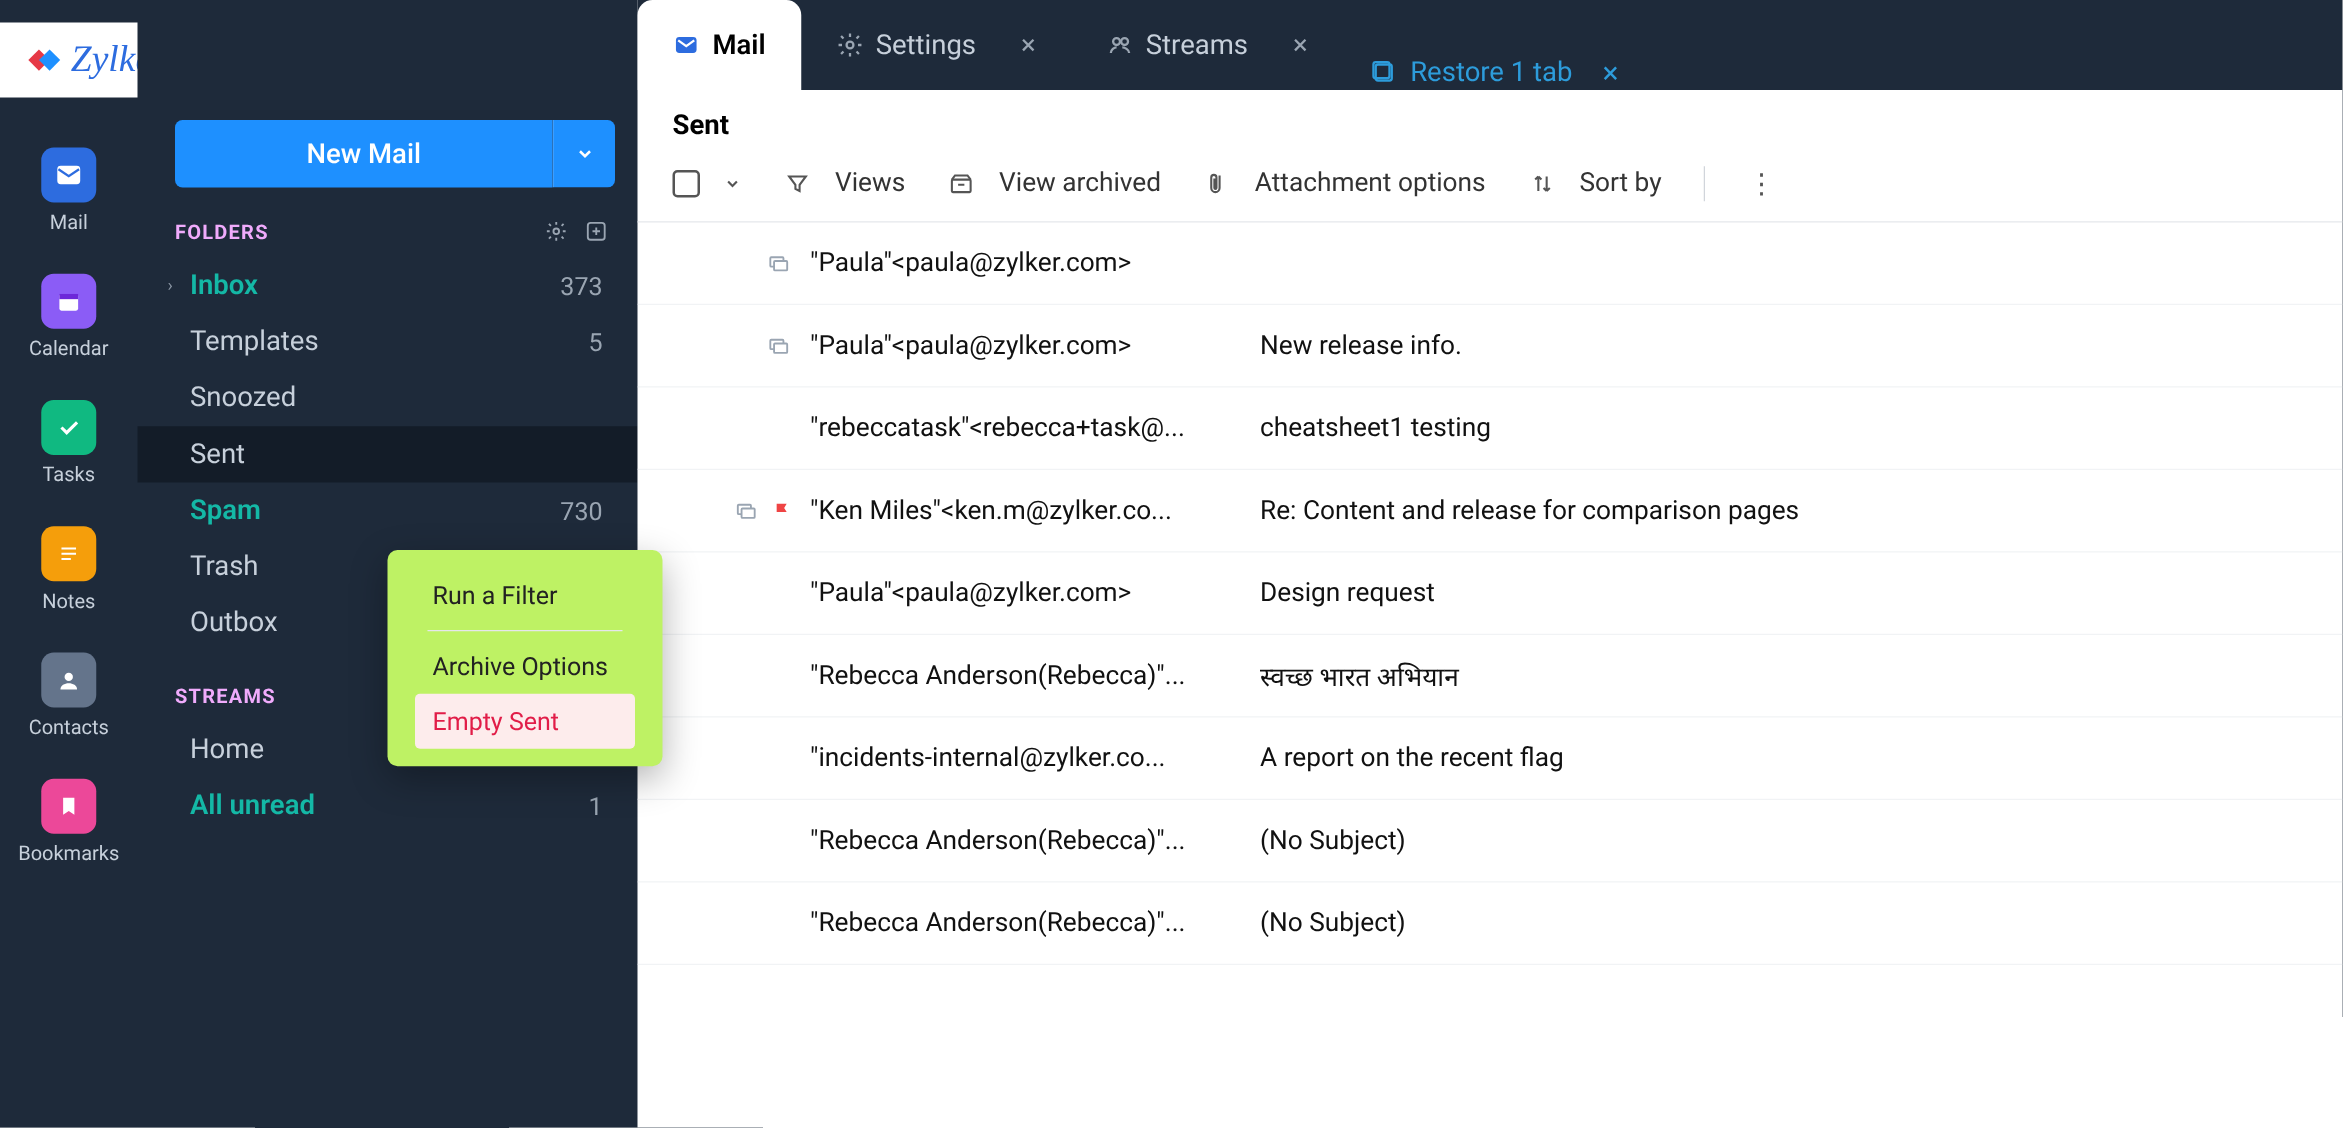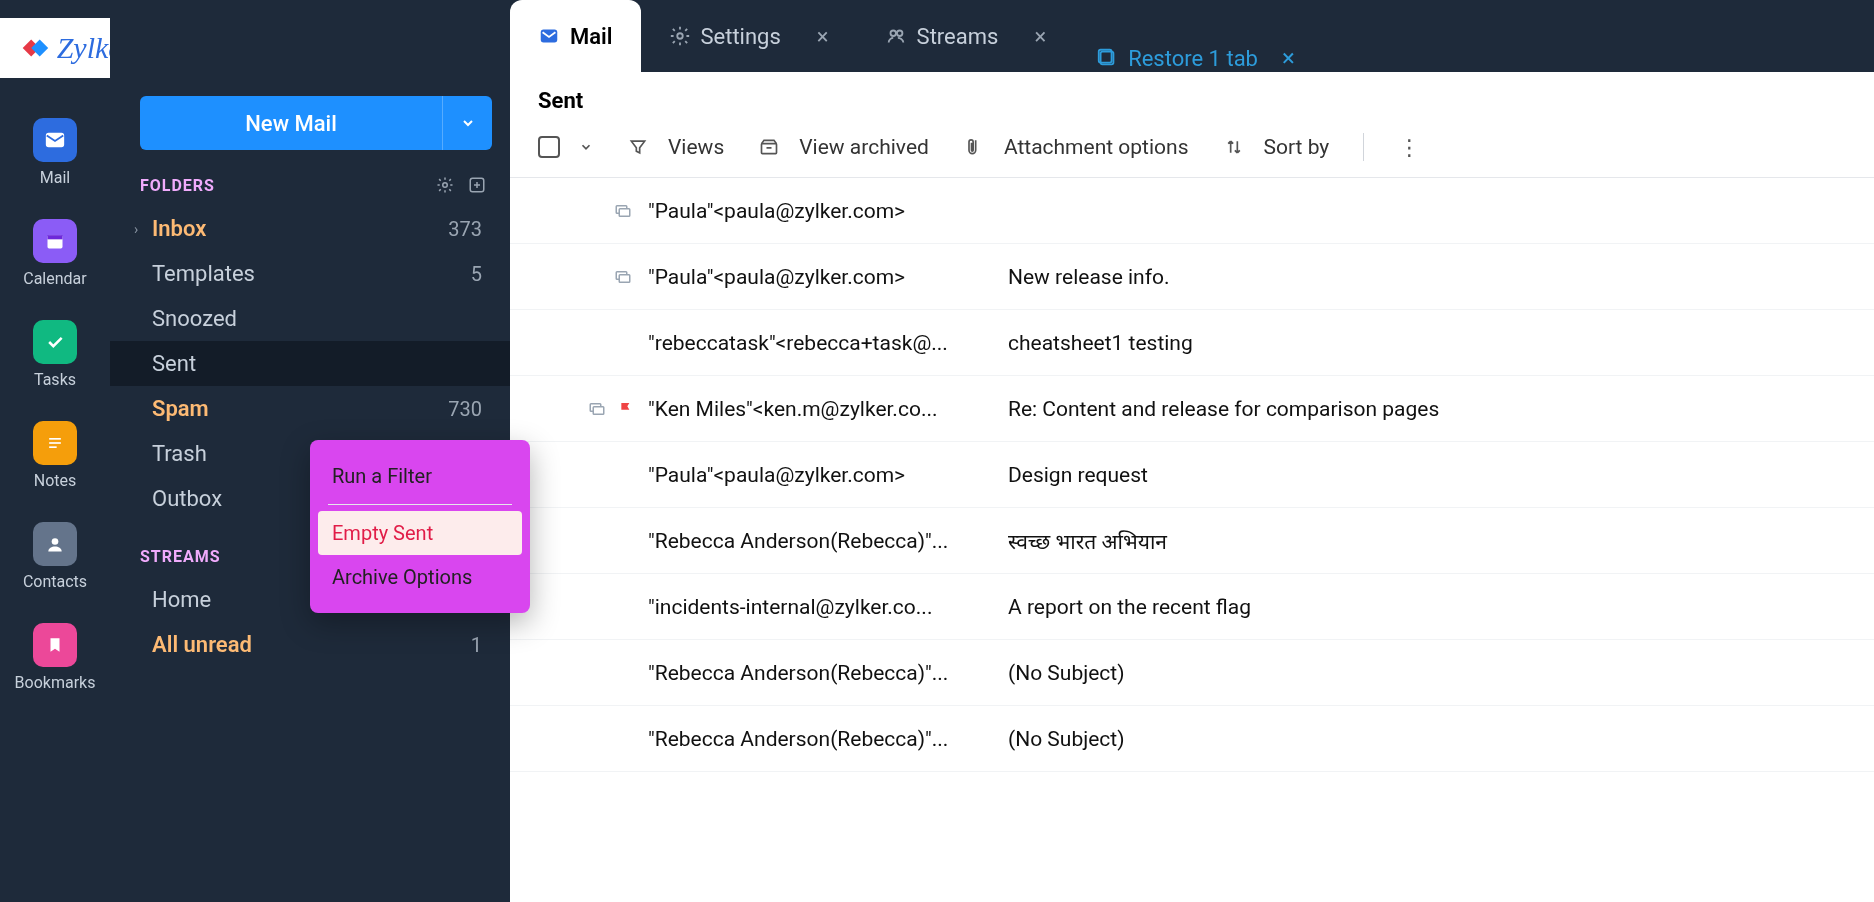--- a/index.html
+++ b/index.html
@@ -28,23 +28,23 @@
 .new-mail-dd { width: 50px; background: #1e90ff; border: none; border-left: 1px solid rgba(255,255,255,0.25); border-radius: 0 6px 6px 0; color: #fff; display: flex; align-items: center; justify-content: center; cursor: pointer; }
 .section-head { display: flex; align-items: center; padding: 24px 22px 10px 30px; }
 .section-title { color: #f0abfc; font-size: 16px; font-weight: 700; letter-spacing: 1px; flex: 1; }
 .section-icons { display: flex; gap: 10px; color: #9aa5b2; }
 .icon-btn { width: 22px; height: 22px; display: flex; align-items: center; justify-content: center; cursor: pointer; }
 .folder-list { display: flex; flex-direction: column; }
 .folder { display: flex; align-items: center; padding: 10px 28px 10px 42px; color: #c7d0db; font-size: 22px; cursor: pointer; }
 .folder .chev { width: 18px; margin-left: -18px; color: #8a95a3; font-size: 14px; }
 .folder .name { flex: 1; }
 .folder .count { color: #9aa5b2; font-size: 20px; }
-.folder.bold .name { color: #fdba74; font-weight: 600; }
+.folder.bold .name { color: #14b8a6; font-weight: 600; }
 .folder.selected { background: #131c28; }
-.context-menu { position: absolute; left: 200px; top: 440px; width: 220px; background: #d946ef; border-radius: 8px; box-shadow: 0 10px 30px rgba(0,0,0,0.3); padding: 14px 8px; z-index: 50; }
+.context-menu { position: absolute; left: 200px; top: 440px; width: 220px; background: #bef264; border-radius: 8px; box-shadow: 0 10px 30px rgba(0,0,0,0.3); padding: 14px 22px; z-index: 50; }
 .cm-item { padding: 10px 14px; font-size: 20px; color: #222; cursor: pointer; border-radius: 4px; }
 .cm-sep { height: 1px; background: #e5e7eb; margin: 6px 10px; }
 .cm-item.danger { color: #e11d48; background: #fdecec; }
 
 
 .main { flex: 1; background: #fff; display: flex; flex-direction: column; position: relative; }
 .tabbar { height: 72px; background: #1e2a3a; display: flex; align-items: flex-end; }
 .tab { height: 72px; display: flex; align-items: center; gap: 10px; padding: 0 28px; font-size: 22px; color: #c7d0db; position: relative; cursor: pointer; border-top-left-radius: 12px; border-top-right-radius: 12px; }
 .tab.active { background: #fff; color: #000; font-weight: 600; }
 .tab .close { margin-left: 26px; color: #9aa5b2; font-size: 22px; }
@@ -228,22 +228,22 @@
     </div>
     <div class="folder bold">
       <span class="name">All unread</span>
       <span class="count">1</span>
     </div>
   </div>
 
   <div class="context-menu">
     <div class="cm-item">Run a Filter</div>
     <div class="cm-sep"></div>
+    <div class="cm-item">Archive Options</div>
     <div class="cm-item danger">Empty Sent</div>
-    <div class="cm-item">Archive Options</div>
   </div>
 </div>
 
 <div class="main">
   <div class="blue-tri"></div>
   <div class="tabbar">
     <div class="tab active">
       <svg width="22" height="22" viewBox="0 0 24 24">
           <rect x="3" y="5" width="18" height="14" rx="3" fill="#2d6cdf"></rect>
           <path d="M5 8l7 5 7-5" stroke="#fff" stroke-width="2" fill="none"></path>

